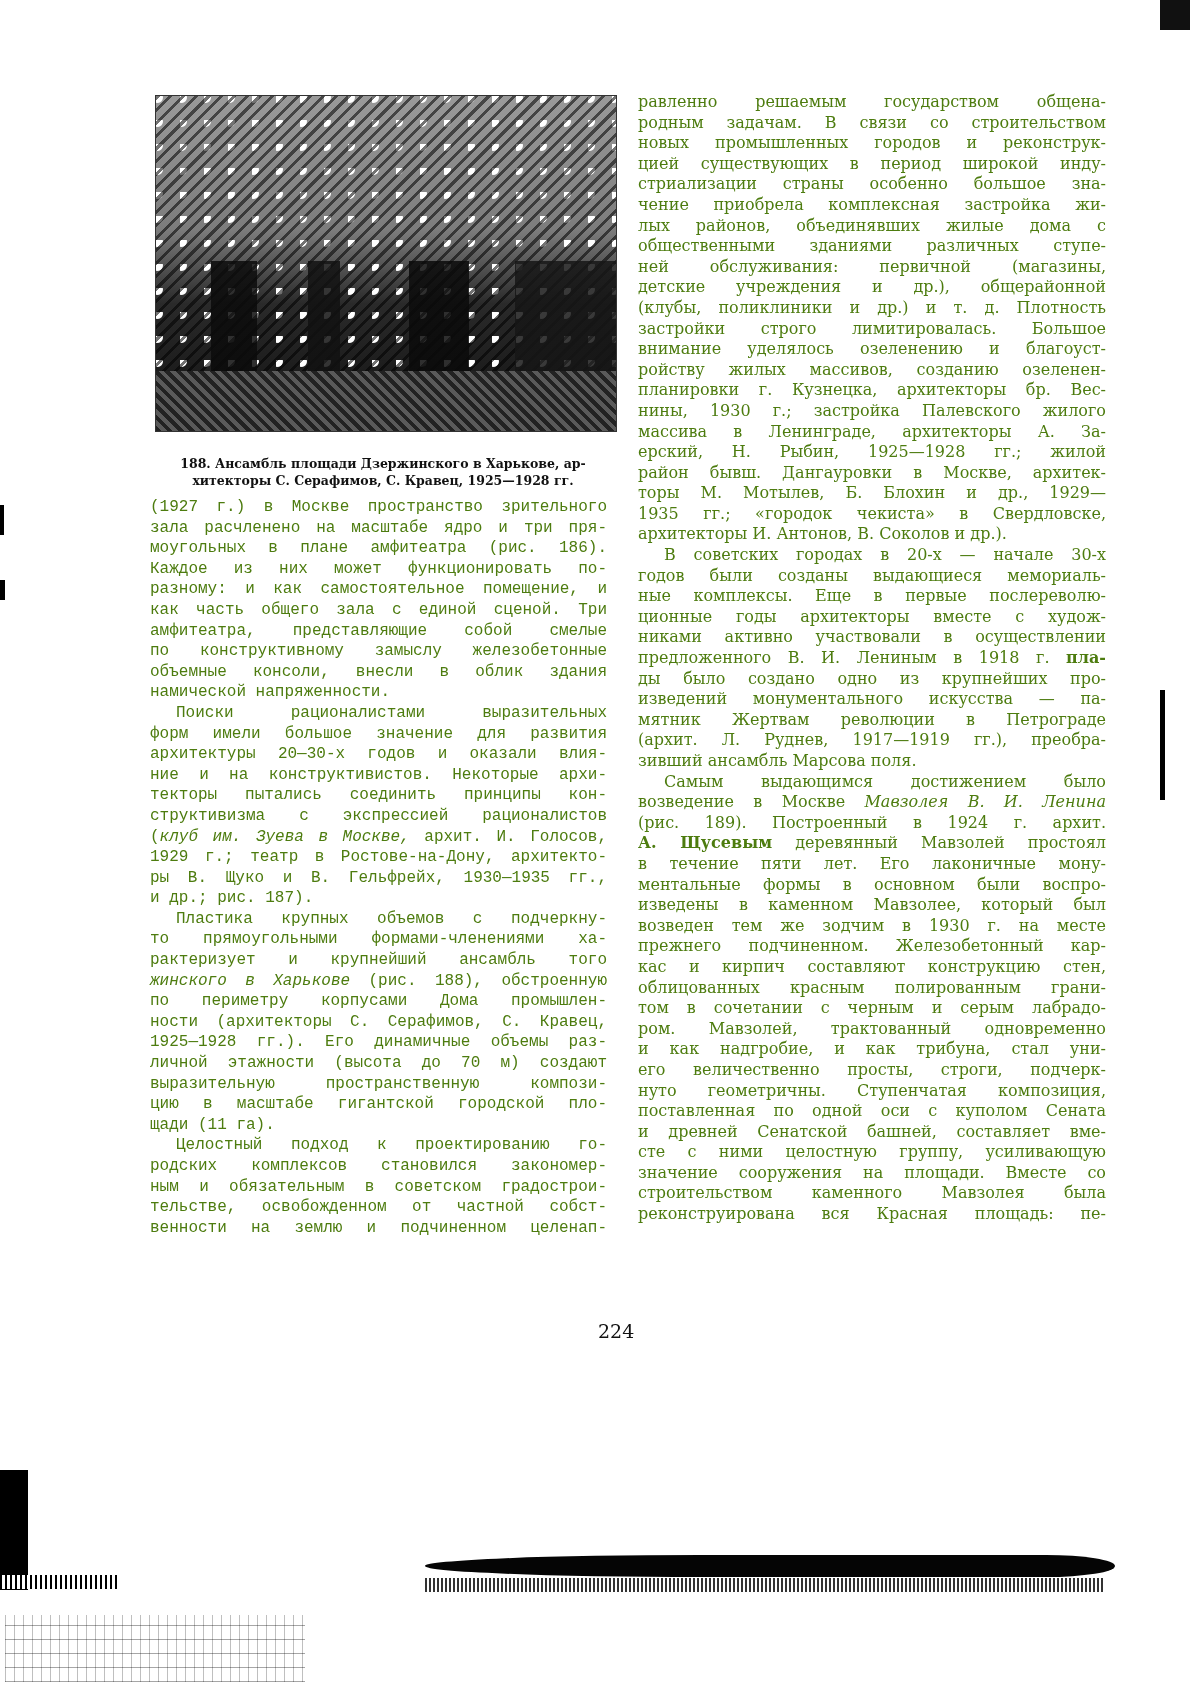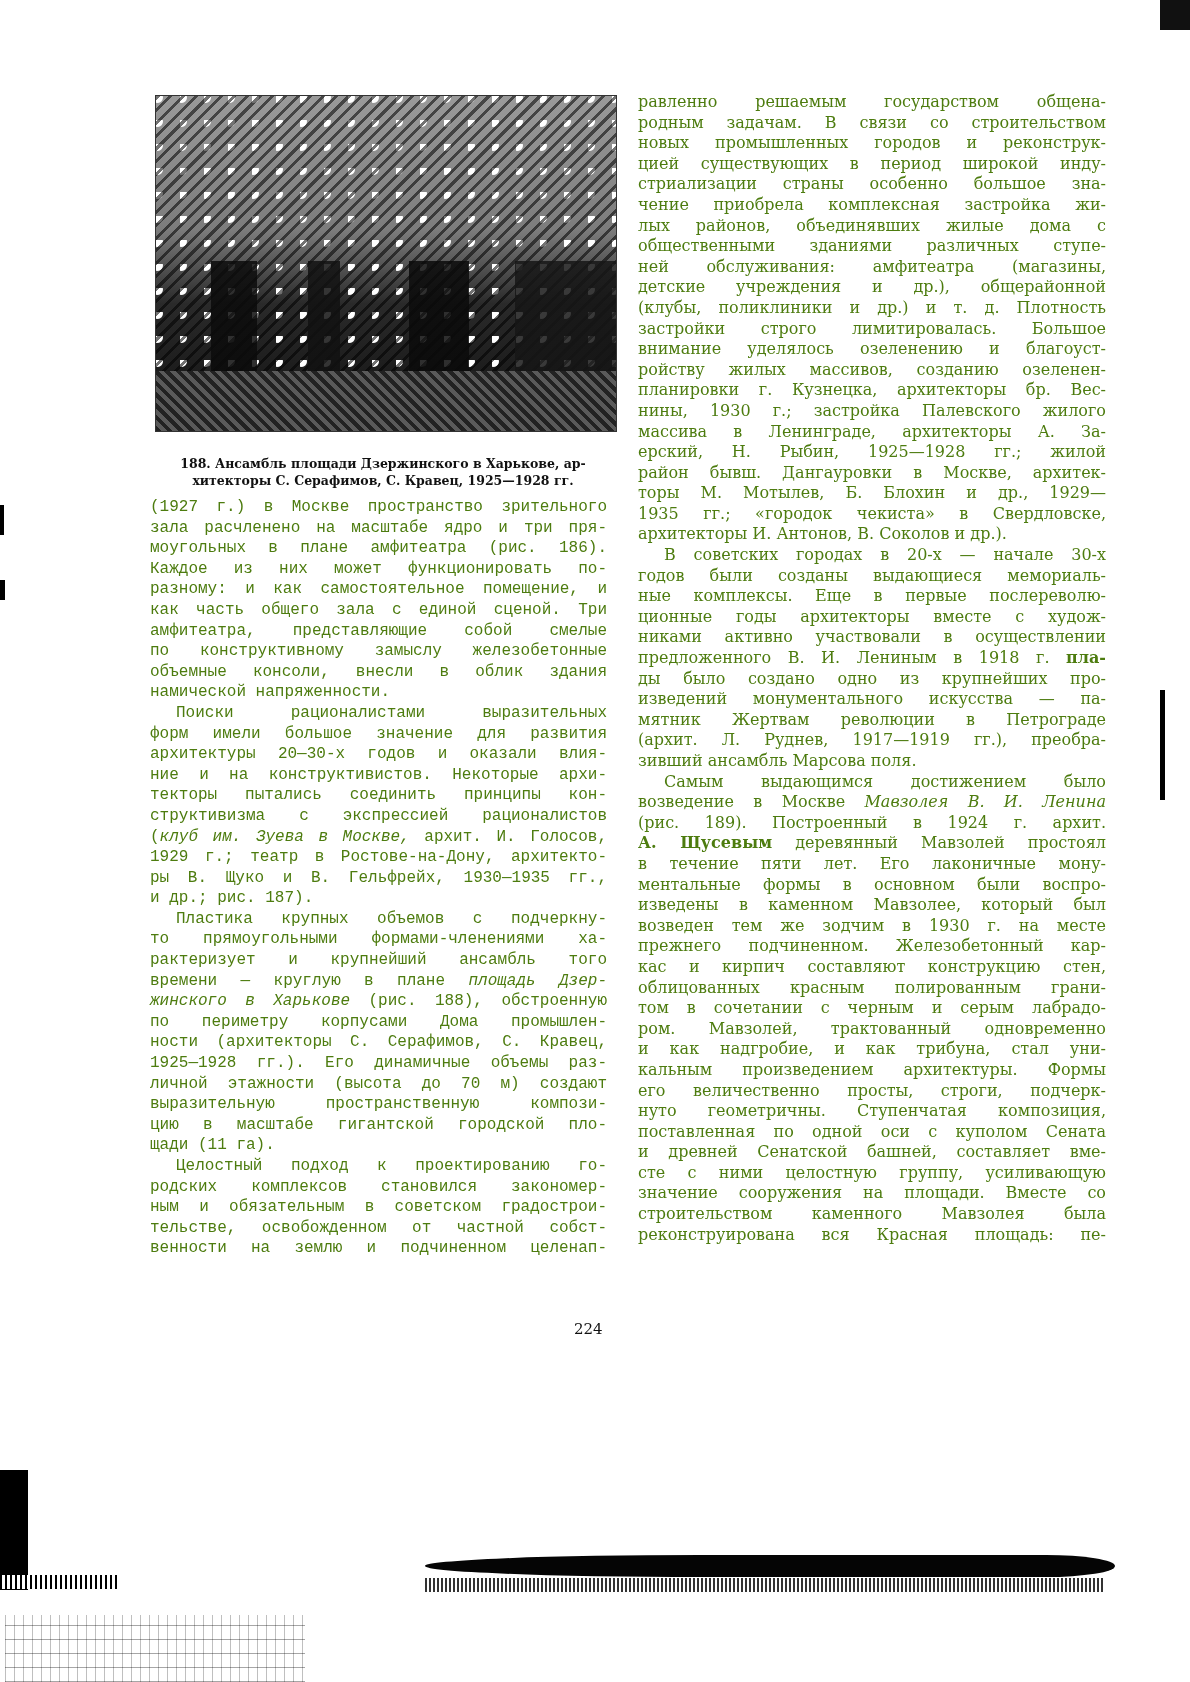--- a/index.html
+++ b/index.html
@@ -22,21 +22,21 @@
     font-family:"DejaVu Serif","Liberation Serif",serif; font-weight:bold;
     font-size:12.5px; line-height:17px; text-align:center; color:#111; }
   .col { position:absolute; font-size:16px; line-height:20.6px; text-align:justify; color:#4d7c0f; }
   .col-left { left:150px; top:497px; width:457px;font-family:Liberation Mono, monospace; }
   .col-right { left:638px; top:92px; width:468px; }
   .col p { margin:0; }
   .col .line { display:block; white-space:nowrap; text-align:justify; text-align-last:justify; }
   .col .line.last { text-align-last:left; }
   i, .it { font-style:italic; }
   b, .bd { font-weight:bold; }
-  .page-number { position:absolute; left:574px; top:1320px; font-size:15px; color:#111; }
+  .page-number { position:absolute; left:598px; top:1320px; font-size:19px; color:#111; }
   .scan-bar { position:absolute; left:425px; top:1555px; width:690px; height:22px; background:#050505;
     border-radius:40% 10% 10% 40%/50%; }
   .scan-bar-noise { position:absolute; left:425px; top:1578px; width:680px; height:14px;
     background:repeating-linear-gradient(90deg,#000 0 2px,#fff 2px 4px); opacity:0.8; }
   .scan-left-edge { position:absolute; left:0; top:1470px; width:28px; height:120px; background:#000; }
   .scan-left-noise { position:absolute; left:0; top:1575px; width:120px; height:14px;
     background:repeating-linear-gradient(90deg,#000 0 2px,#fff 2px 5px); }
   .scan-grid { position:absolute; left:5px; top:1615px; width:300px; height:67px;
     background:
       repeating-linear-gradient(0deg,rgba(0,0,0,0.35) 0 1px,transparent 1px 14px),
@@ -81,21 +81,20 @@
         <span class="line"><span>структивизма с экспрессией рационалистов</span></span>
         <span class="line"><span>(</span><span class="it">клуб им. Зуева в Москве,</span><span> архит. И. Голосов,</span></span>
         <span class="line"><span>1929 г.; театр в Ростове-на-Дону, архитекто-</span></span>
         <span class="line"><span>ры В. Щуко и В. Гельфрейх, 1930—1935 гг.,</span></span>
         <span class="line last"><span>и др.; рис. 187).</span></span>
       </p>
     <p id="lp3">
         <span class="line" style="padding-left: 26px;"><span>Пластика крупных объемов с подчеркну-</span></span>
         <span class="line"><span>то прямоугольными формами-членениями ха-</span></span>
         <span class="line"><span>рактеризует и крупнейший ансамбль того</span></span>
-        <span class="line"><span>времени — круглую в плане </span><span class="it">площадь Дзер-</span></span>
         <span class="line"><span class="it">жинского в Харькове</span><span> (рис. 188), обстроенную</span></span>
         <span class="line"><span>по периметру корпусами Дома промышлен-</span></span>
         <span class="line"><span>ности (архитекторы С. Серафимов, С. Кравец,</span></span>
         <span class="line"><span>1925—1928 гг.). Его динамичные объемы раз-</span></span>
         <span class="line"><span>личной этажности (высота до 70 м) создают</span></span>
         <span class="line"><span>выразительную пространственную компози-</span></span>
         <span class="line"><span>цию в масштабе гигантской городской пло-</span></span>
         <span class="line last"><span>щади (11 га).</span></span>
       </p>
     <p id="lp4">
@@ -110,21 +109,21 @@
   <div class="col col-right" id="right-col">
     <p id="rp1">
         <span class="line"><span>равленно решаемым государством общена-</span></span>
         <span class="line"><span>родным задачам. В связи со строительством</span></span>
         <span class="line"><span>новых промышленных городов и реконструк-</span></span>
         <span class="line"><span>цией существующих в период широкой инду-</span></span>
         <span class="line"><span>стриализации страны особенно большое зна-</span></span>
         <span class="line"><span>чение приобрела комплексная застройка жи-</span></span>
         <span class="line"><span>лых районов, объединявших жилые дома с</span></span>
         <span class="line"><span>общественными зданиями различных ступе-</span></span>
-        <span class="line"><span>ней обслуживания: амфитеатра (магазины,</span></span>
+        <span class="line"><span>ней обслуживания: первичной (магазины,</span></span>
         <span class="line"><span>детские учреждения и др.), общерайонной</span></span>
         <span class="line"><span>(клубы, поликлиники и др.) и т. д. Плотность</span></span>
         <span class="line"><span>застройки строго лимитировалась. Большое</span></span>
         <span class="line"><span>внимание уделялось озеленению и благоуст-</span></span>
         <span class="line"><span>ройству жилых массивов, созданию озеленен-</span></span>
         <span class="line"><span>планировки г. Кузнецка, архитекторы бр. Вес-</span></span>
         <span class="line"><span>нины, 1930 г.; застройка Палевского жилого</span></span>
         <span class="line"><span>массива в Ленинграде, архитекторы А. За-</span></span>
         <span class="line"><span>ерский, Н. Рыбин, 1925—1928 гг.; жилой</span></span>
         <span class="line"><span>район бывш. Дангауровки в Москве, архитек-</span></span>
@@ -153,21 +152,20 @@
         <span class="line"><span>в течение пяти лет. Его лаконичные мону-</span></span>
         <span class="line"><span>ментальные формы в основном были воспро-</span></span>
         <span class="line"><span>изведены в каменном Мавзолее, который был</span></span>
         <span class="line"><span>возведен тем же зодчим в 1930 г. на месте</span></span>
         <span class="line"><span>прежнего подчиненном. Железобетонный кар-</span></span>
         <span class="line"><span>кас и кирпич составляют конструкцию стен,</span></span>
         <span class="line"><span>облицованных красным полированным грани-</span></span>
         <span class="line"><span>том в сочетании с черным и серым лабрадо-</span></span>
         <span class="line"><span>ром. Мавзолей, трактованный одновременно</span></span>
         <span class="line"><span>и как надгробие, и как трибуна, стал уни-</span></span>
-        <span class="line"><span>кальным произведением архитектуры. Формы</span></span>
         <span class="line"><span>его величественно просты, строги, подчерк-</span></span>
         <span class="line"><span>нуто геометричны. Ступенчатая композиция,</span></span>
         <span class="line"><span>поставленная по одной оси с куполом Сената</span></span>
         <span class="line"><span>и древней Сенатской башней, составляет вме-</span></span>
         <span class="line"><span>сте с ними целостную группу, усиливающую</span></span>
         <span class="line"><span>значение сооружения на площади. Вместе со</span></span>
         <span class="line"><span>строительством каменного Мавзолея была</span></span>
         <span class="line"><span>реконструирована вся Красная площадь: пе-</span></span>
       </p>
   </div>

